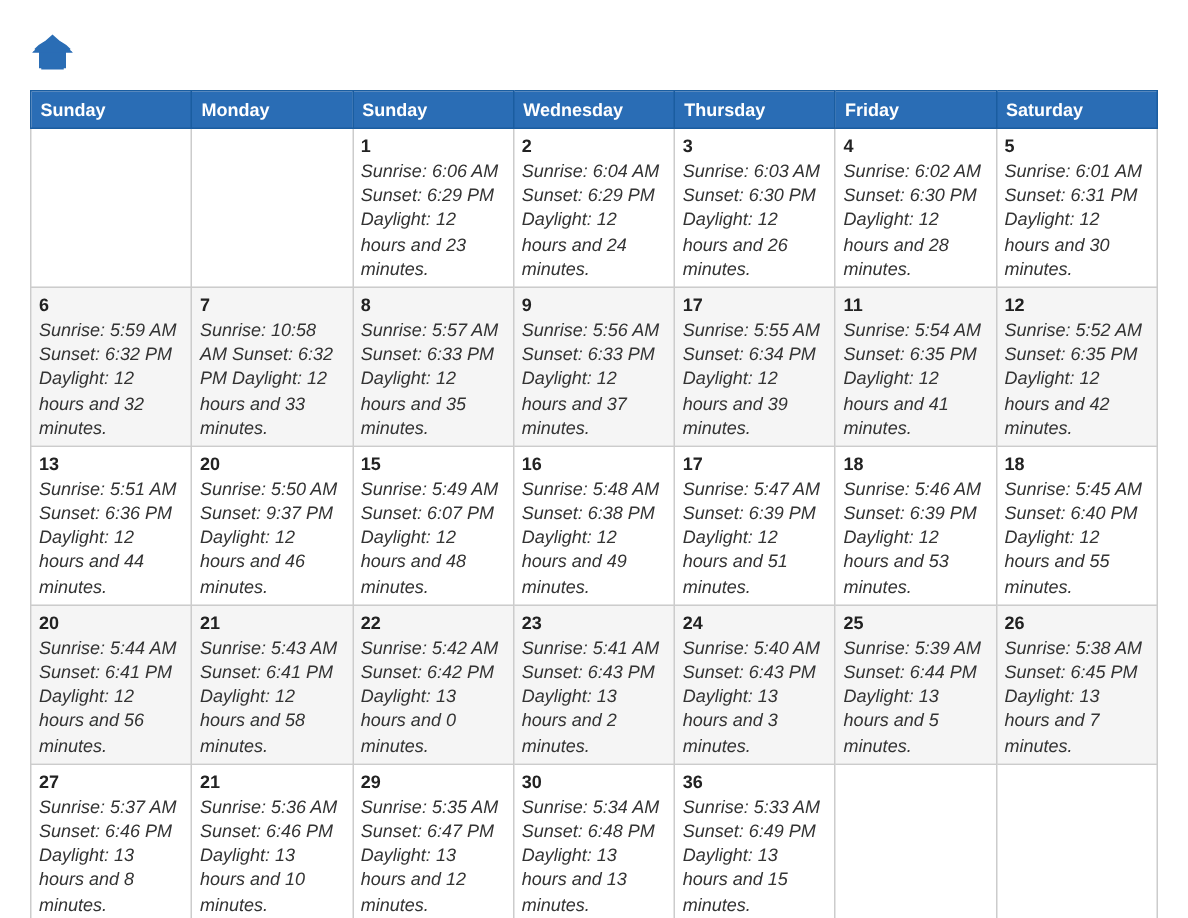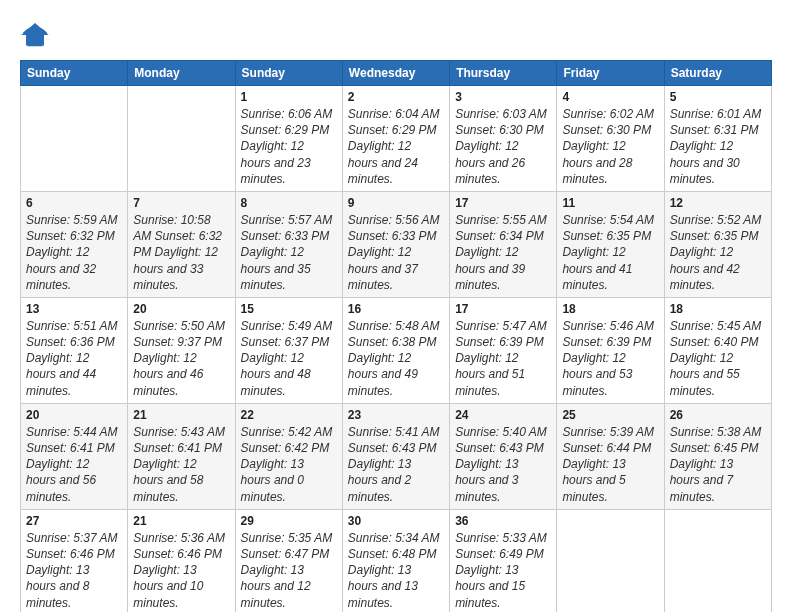--- a/index.html
+++ b/index.html
@@ -222,21 +222,21 @@
           </td>
           <td>
             <span class="day-number">20</span>
             <div class="day-info">Sunrise: 5:50 AM
 Sunset: 9:37 PM
 Daylight: 12 hours and 46 minutes.</div>
           </td>
           <td>
             <span class="day-number">15</span>
             <div class="day-info">Sunrise: 5:49 AM
-Sunset: 6:37 PM
+Sunset: 6:07 PM
 Daylight: 12 hours and 48 minutes.</div>
           </td>
           <td>
             <span class="day-number">16</span>
             <div class="day-info">Sunrise: 5:48 AM
 Sunset: 6:38 PM
 Daylight: 12 hours and 49 minutes.</div>
           </td>
           <td>
             <span class="day-number">17</span>

